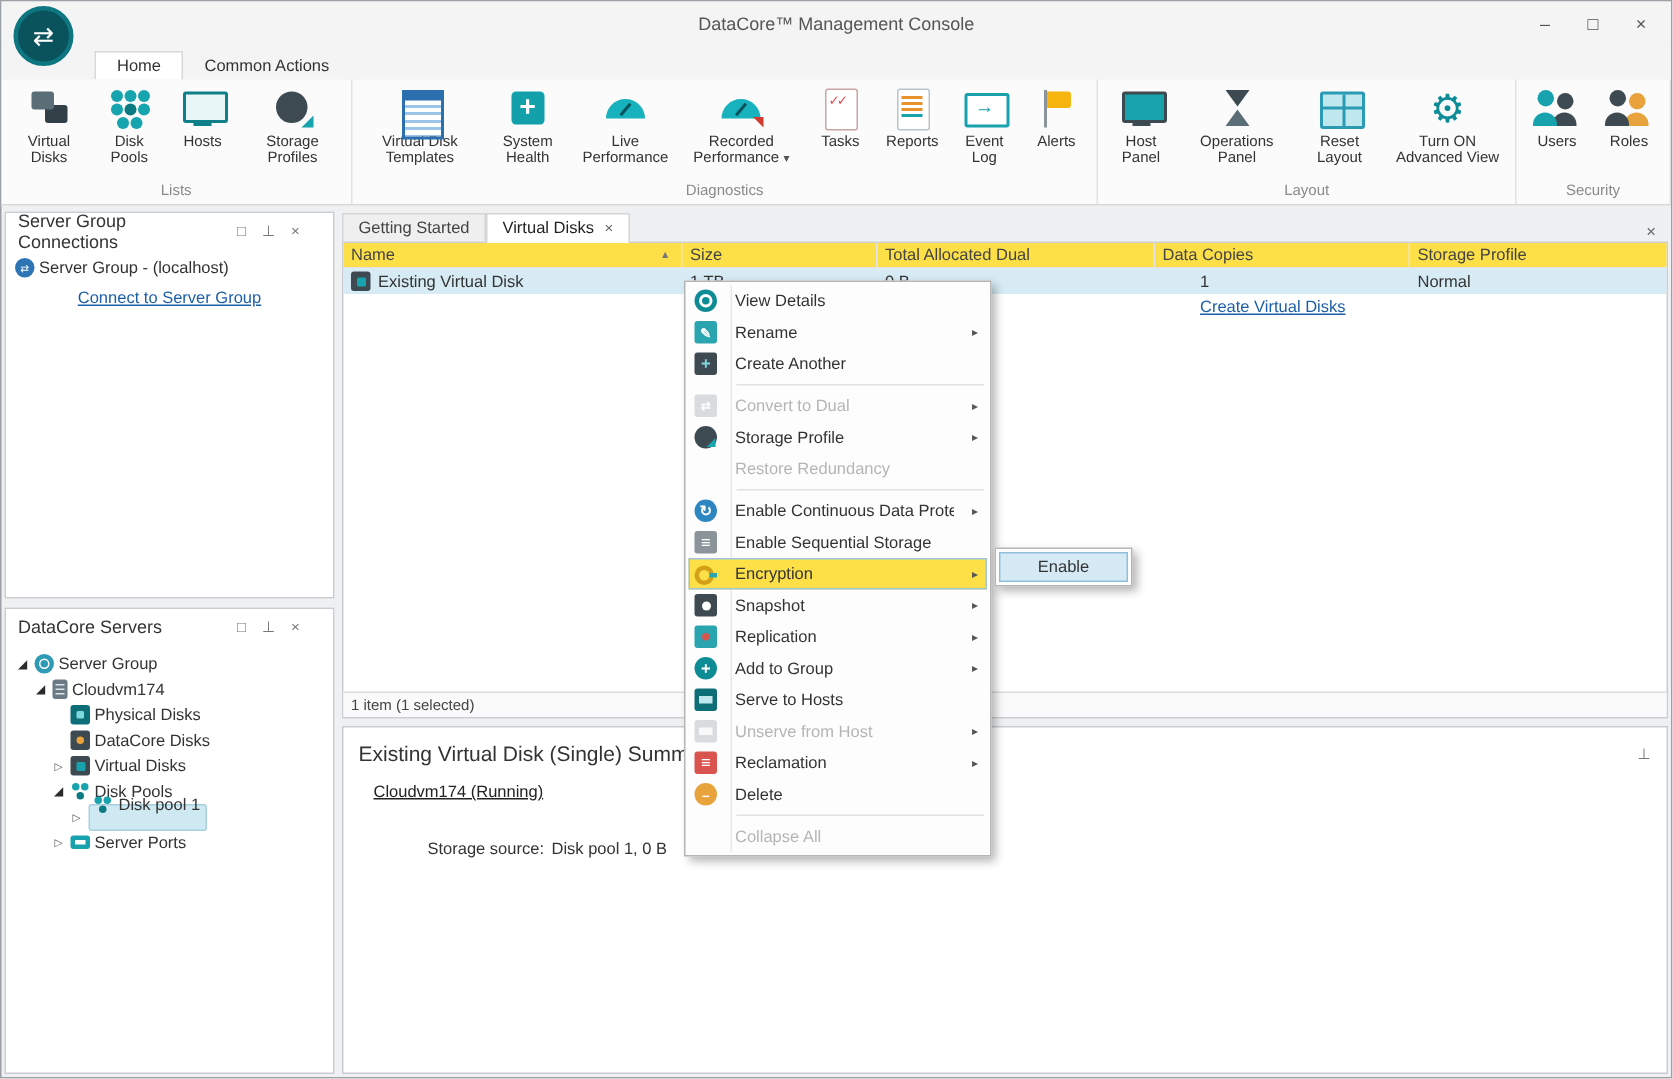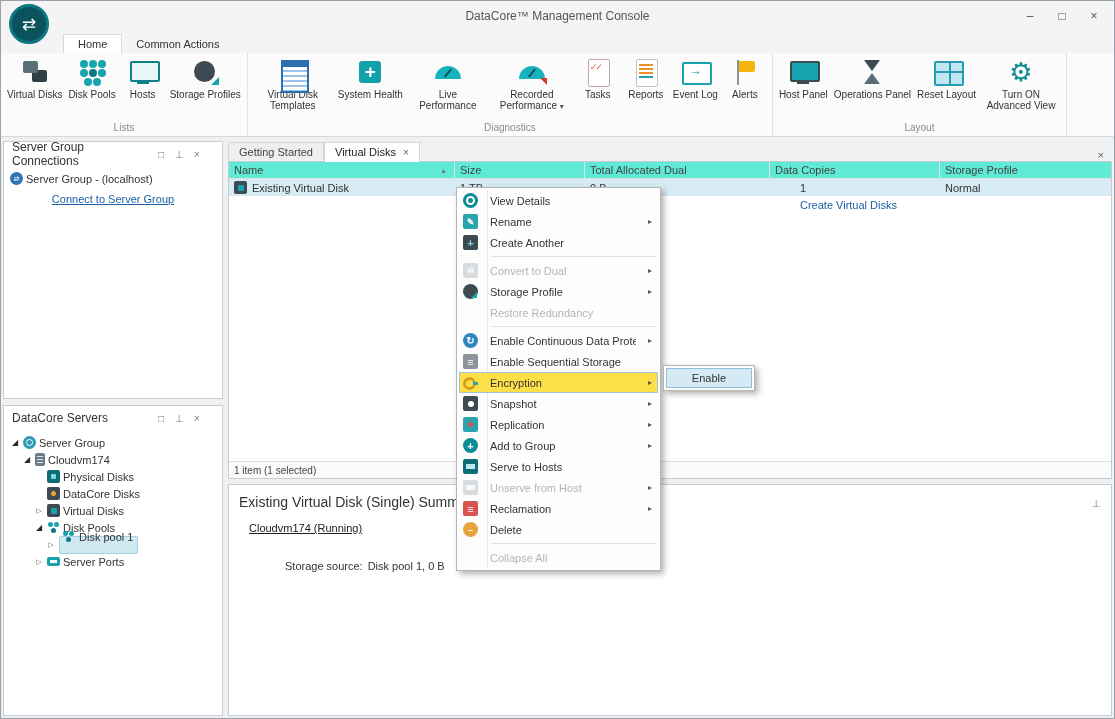--- a/index.html
+++ b/index.html
@@ -94,28 +94,28 @@
   .maincol{flex:1;display:flex;flex-direction:column;min-width:0;min-height:0}
   .doctabs{height:20px;display:flex;align-items:flex-end;flex:none}
   .dtab{display:inline-flex;align-items:center;gap:7px;padding:3px 10px;background:#efefef;border:1px solid #d5d5d5;border-bottom:none;color:#444;cursor:pointer}
   .dtab.active{background:#fff;color:#222;position:relative;z-index:2;margin-bottom:-1px;padding-bottom:4px}
   .tclose{color:#666;font-size:10px;cursor:pointer}
   .strip-close{margin-left:auto;padding:0 8px;color:#666;cursor:pointer}
 
   .tablepanel{height:318px;flex:none;background:#fff;border:1px solid #c9cdd1;display:flex;flex-direction:column}
   .tgrid{display:grid;grid-template-columns:226px 130px 185px 170px 1fr}
   .thead{border-bottom:1px solid #e0e0e0;flex:none}
-  .th{padding:2px 5px;color:#444;border-right:1px solid #e3e3e3;display:flex;align-items:center;cursor:pointer;background:#5eead4}
+  .th{padding:2px 5px;color:#444;border-right:1px solid #e3e3e3;display:flex;align-items:center;cursor:pointer;background:#fde047}
   .th:last-child{border-right:none}
   .sort{margin-left:auto;font-size:7px;color:#777;padding-right:2px}
   .drow{background:#d6ebf4;flex:none;cursor:pointer}
   .td{padding:2px 5px;display:flex;align-items:center;gap:5px;overflow:hidden;white-space:nowrap}
   .td.num{padding-left:30px}
   .linkrow{flex:none}
-  .create-link{grid-column:4;padding:3px 0 0 30px;color:#1d5fa7;cursor:pointer;white-space:nowrap}
+  .create-link{grid-column:4;padding:3px 0 0 30px;color:#1d5fa7;text-decoration:underline;cursor:pointer;white-space:nowrap}
   .tfill{flex:1}
   .statusbar{height:17px;border-top:1px solid #dcdcdc;background:#fafafa;display:flex;align-items:center;padding:0 5px;color:#444;font-size:10px;flex:none}
 
   .summary{flex:1;margin-top:5px;background:#fff;border:1px solid #c9cdd1;display:flex;flex-direction:column;min-height:0}
   .shead{display:flex;align-items:flex-start;padding:9px 6px 6px 10px;flex:none}
   .stitle{flex:1;font-size:14px;color:#333}
   .sbody{padding:4px 10px 10px 20px}
   .server-status{display:inline-block;color:#222;text-decoration:underline;cursor:pointer;margin-bottom:26px}
   .ssource{padding-left:36px;display:flex;gap:5px;color:#333}
 
@@ -251,20 +251,33 @@
           <span class="rlabel">Reset Layout</span>
         </div>
         <div class="ritem">
           <span class="ric ic-gear"></span>
           <span class="rlabel">Turn ON Advanced View</span>
         </div>
       </div>
       <div class="glabel">Layout</div>
     </div>
 
+    <div class="rgroup">
+      <div class="gitems">
+        <div class="ritem">
+          <span class="ric ic-users"></span>
+          <span class="rlabel">Users</span>
+        </div>
+        <div class="ritem">
+          <span class="ric ic-roles"></span>
+          <span class="rlabel">Roles</span>
+        </div>
+      </div>
+      <div class="glabel">Security</div>
+    </div>
 
     <div class="rfill"></div>
   </div>
 
   <div class="content">
 
     <div class="leftcol">
 
       <div class="panel p1">
         <div class="phead">

